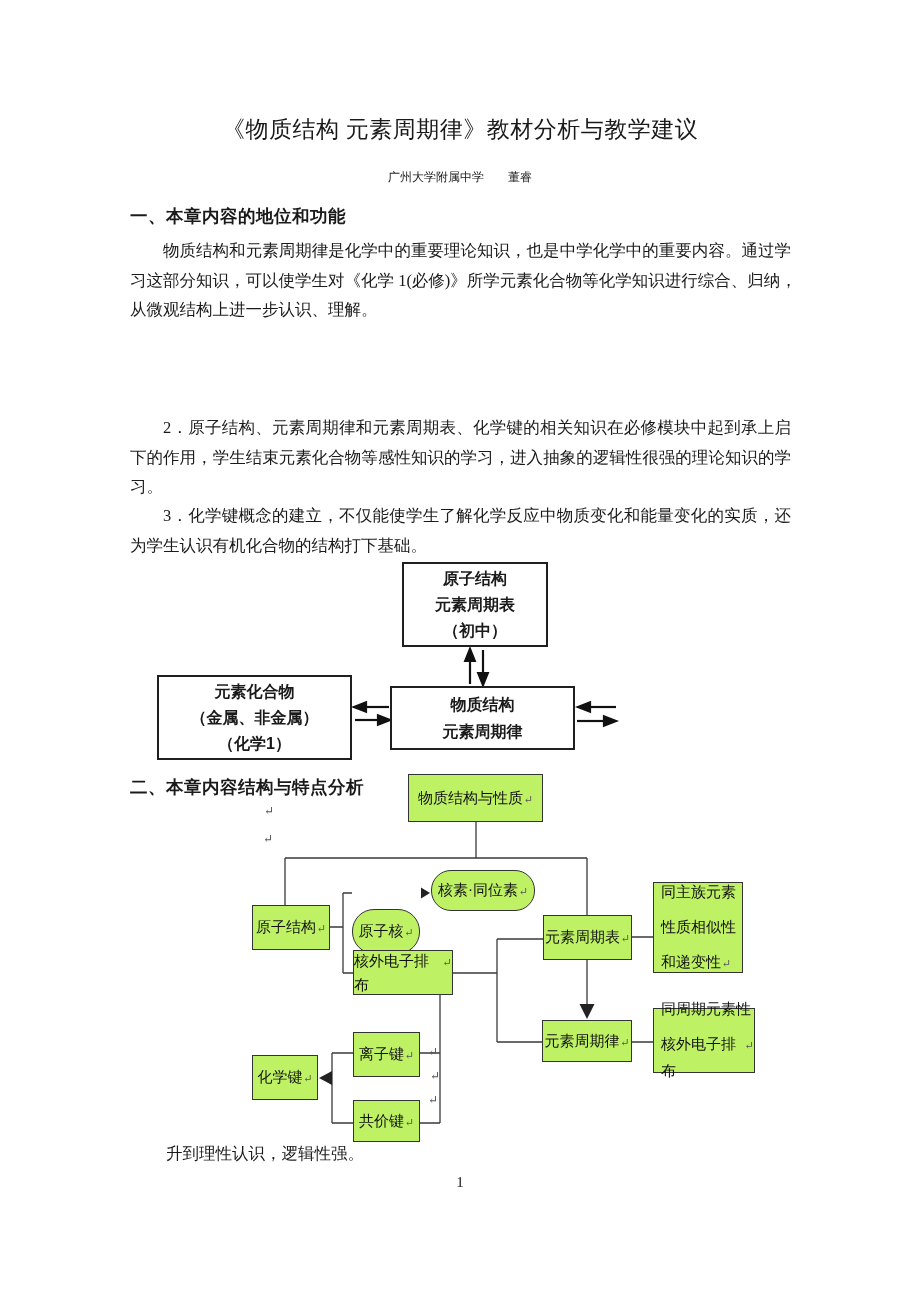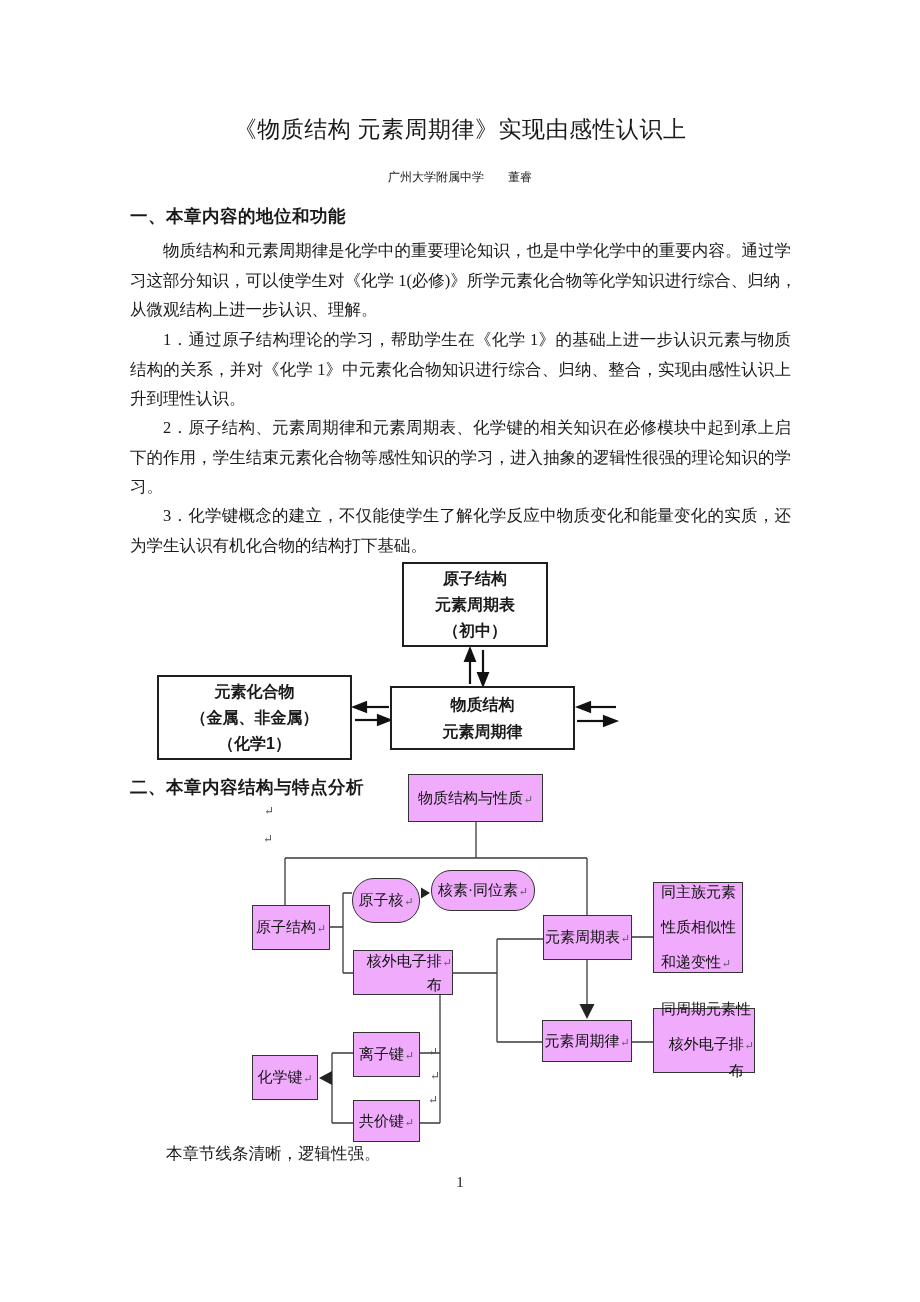--- a/index.html
+++ b/index.html
@@ -10,23 +10,23 @@
   .title{top:114px;font-size:23px;letter-spacing:0.5px;font-weight:500;}
   .byline{top:169px;font-size:12px;}
   .h-sec{font-family:"Liberation Sans","DejaVu Sans",sans-serif;font-weight:bold;font-size:17.5px;letter-spacing:0.5px;}
   .para{left:130px;width:661px;font-size:16.5px;}
   .bl{height:29.5px;line-height:29.5px;text-align:justify;text-align-last:justify;overflow:hidden;white-space:nowrap;}
   .bl.last{text-align-last:left;}
   .bl.first{text-indent:33px;}
   .d1box{position:absolute;box-sizing:border-box;border:2px solid #1f1f1f;background:#fff;
          display:flex;flex-direction:column;justify-content:center;align-items:center;
          font-family:"Liberation Sans","DejaVu Sans",sans-serif;font-weight:bold;font-size:16px;line-height:26px;text-align:center;}
-  .d2box{position:absolute;box-sizing:border-box;border:1px solid #333;background:#f0abfc;
+  .d2box{position:absolute;box-sizing:border-box;border:1px solid #333;background:#bef264;
          display:flex;flex-direction:column;justify-content:center;align-items:center;
-         font-size:15px;line-height:24px;color:#111;text-align:right;}
+         font-size:15px;line-height:24px;color:#111;}
   .d2box .row{display:flex;align-items:baseline;}
   .d2box.leftal{align-items:flex-start;padding-left:7px;line-height:27px;gap:8px;}
   .pm{font-size:11px;color:#555;margin-left:1px;}
   .pm.float{position:absolute;font-size:12px;color:#555;}
   .footer-note{left:130px;top:1143px;font-size:16.5px;text-indent:36px;}
   .pagenum{top:1174px;font-size:15px;}
   svg.lines{position:absolute;left:0;top:0;pointer-events:none;}
 </style>
 </head>
 <body>
@@ -55,34 +55,29 @@
         M632,937 H653 M632,1042 H653
         M587,960 V1004
         M440,995 V1123 M420,1053 H440 M420,1123 H440
         M332,1053 V1123 M332,1053 H353 M332,1123 H353"></path>
       <polygon points="421,887.5 421,898.5 430,893" fill="#222" stroke="none"></polygon>
       <polygon points="579.5,1004 594.5,1004 587,1019" fill="#222" stroke="none"></polygon>
       <polygon points="319,1078 332,1071 332,1085" fill="#222" stroke="none"></polygon>
     </g>
   </svg>
 
-  <div class="abs center title">《物质结构 元素周期律》实现由感性认识上</div>
+  <div class="abs center title">《物质结构 元素周期律》教材分析与教学建议</div>
   <div class="abs center byline">广州大学附属中学　　董睿</div>
 
   <div class="abs h-sec" style="left:130px;top:204px;">一、本章内容的地位和功能</div>
 
   <div class="abs para" style="top:236px;">
     <div class="bl first">物质结构和元素周期律是化学中的重要理论知识，也是中学化学中的重要内容。通过学</div>
     <div class="bl">习这部分知识，可以使学生对《化学 1(必修)》所学元素化合物等化学知识进行综合、归纳，</div>
     <div class="bl last">从微观结构上进一步认识、理解。</div>
-  </div>
-  <div class="abs para" style="top:325px;">
-    <div class="bl first">1．通过原子结构理论的学习，帮助学生在《化学 1》的基础上进一步认识元素与物质</div>
-    <div class="bl">结构的关系，并对《化学 1》中元素化合物知识进行综合、归纳、整合，实现由感性认识上</div>
-    <div class="bl last">升到理性认识。</div>
   </div>
   <div class="abs para" style="top:413px;">
     <div class="bl first">2．原子结构、元素周期律和元素周期表、化学键的相关知识在必修模块中起到承上启</div>
     <div class="bl">下的作用，学生结束元素化合物等感性知识的学习，进入抽象的逻辑性很强的理论知识的学</div>
     <div class="bl last">习。</div>
   </div>
   <div class="abs para" style="top:501px;">
     <div class="bl first">3．化学键概念的建立，不仅能使学生了解化学反应中物质变化和能量变化的实质，还</div>
     <div class="bl last">为学生认识有机化合物的结构打下基础。</div>
   </div>
@@ -115,21 +110,21 @@
         <span>物质结构与性质</span>
         <span class="pm">↵</span>
       </div>
   </div>
   <div class="d2box" style="left:252px;top:905px;width:78px;height:45px;">
     <div class="row">
         <span>原子结构</span>
         <span class="pm">↵</span>
       </div>
   </div>
-  <div class="d2box" style="left:352px;top:878px;width:68px;height:45px;border-radius:22px;">
+  <div class="d2box" style="left:352px;top:909px;width:68px;height:45px;border-radius:22px;">
     <div class="row">
         <span>原子核</span>
         <span class="pm">↵</span>
       </div>
   </div>
   <div class="d2box" style="left:431px;top:870px;width:104px;height:41px;border-radius:20px;">
     <div class="row">
         <span>核素·同位素</span>
         <span class="pm">↵</span>
       </div>
@@ -179,16 +174,16 @@
         <span class="pm">↵</span>
       </div>
   </div>
   <div class="d2box" style="left:353px;top:1100px;width:67px;height:42px;">
     <div class="row">
         <span>共价键</span>
         <span class="pm">↵</span>
       </div>
   </div>
 
-  <div class="abs footer-note">本章节线条清晰，逻辑性强。</div>
+  <div class="abs footer-note">升到理性认识，逻辑性强。</div>
   <div class="abs center pagenum">1</div>
 
 </div>
 
 </body></html>

